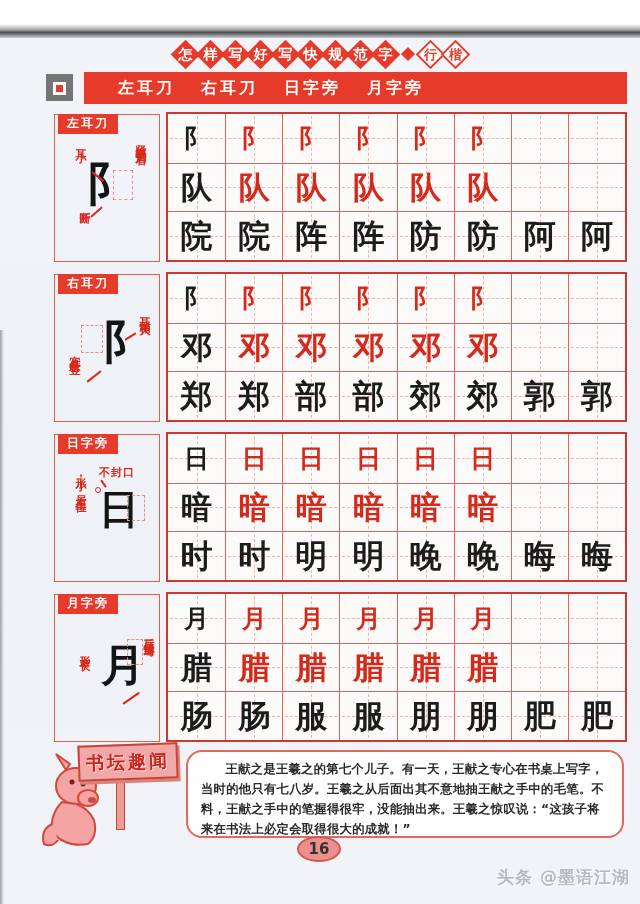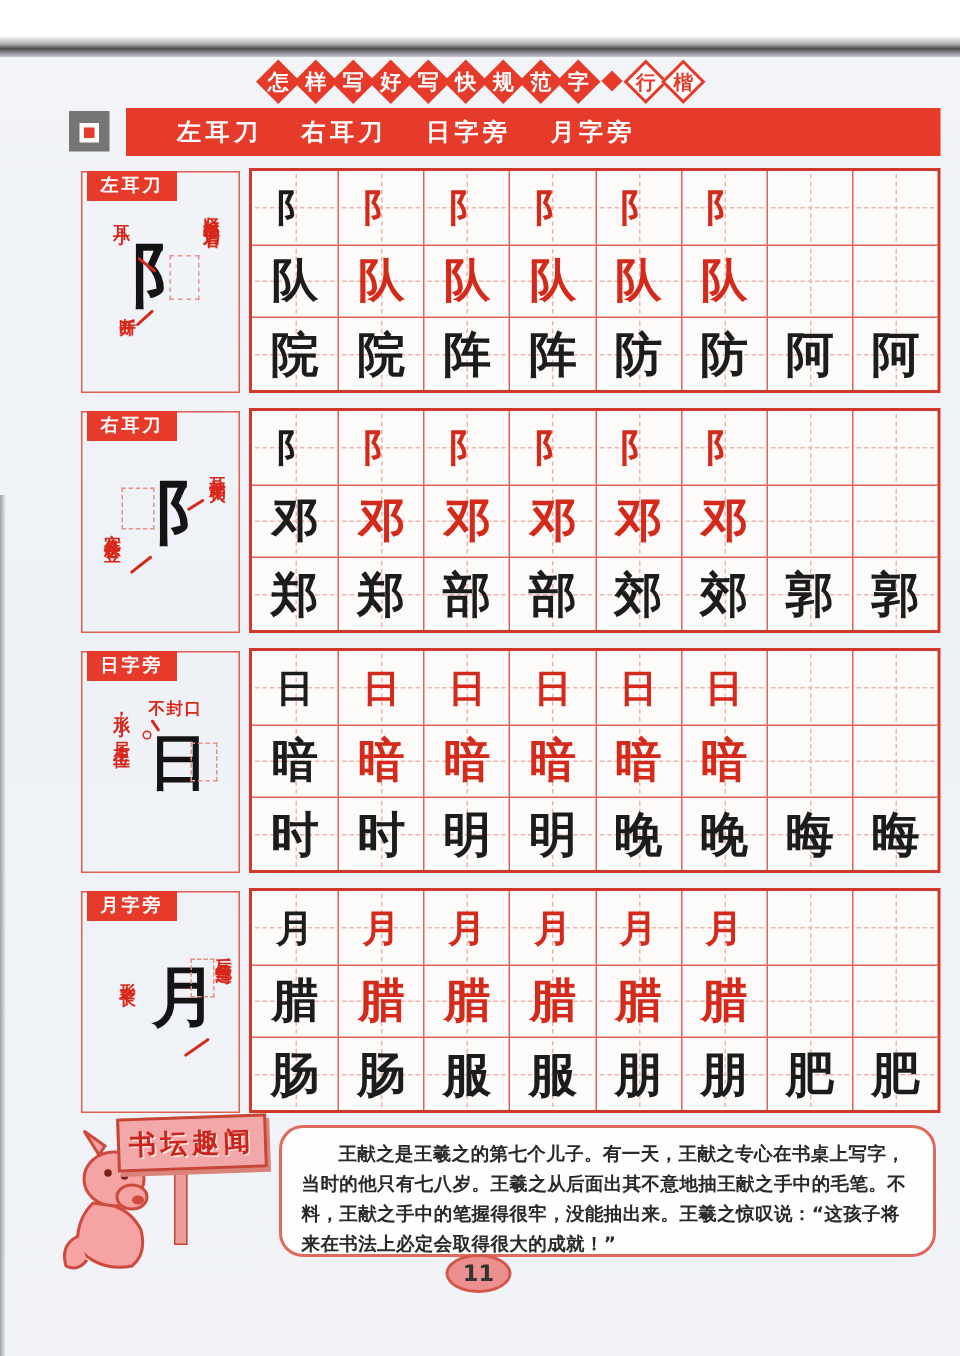--- a/index.html
+++ b/index.html
@@ -463,14 +463,15 @@
     </svg>
   </div>
   <div class="signpost"></div>
   <div class="signboard">
     <span>书坛趣闻</span>
   </div>
   <div class="storybox">
     <p>王献之是王羲之的第七个儿子。有一天，王献之专心在书桌上写字，当时的他只有七八岁。王羲之从后面出其不意地抽王献之手中的毛笔。不料，王献之手中的笔握得很牢，没能抽出来。王羲之惊叹说：“这孩子将来在书法上必定会取得很大的成就！”</p>
   </div>
 
-  <div class="pagenum">11</div>
+  <div class="pagenum">16</div>
+  <div class="watermark">头条 @墨语江湖</div>
 </div>
 
 </body></html>

